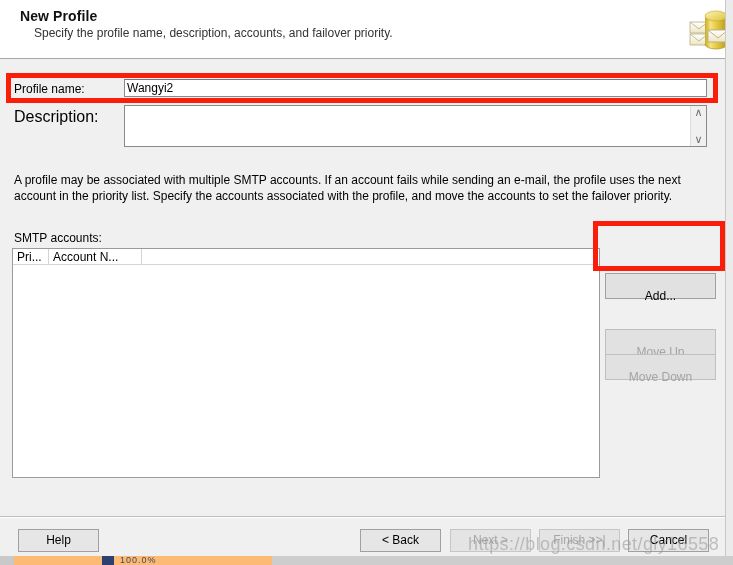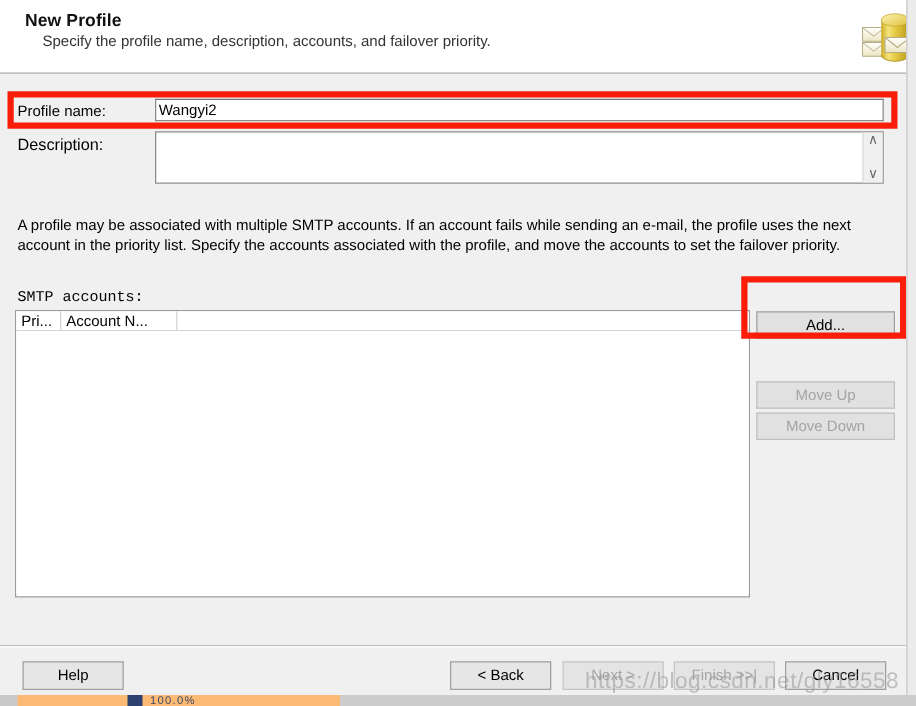--- a/index.html
+++ b/index.html
@@ -81,21 +81,21 @@
     font-size: 12px;
     color: #000;
     padding: 0 2px;
     outline: none;
   }
 
   
   #description-label {
     position: absolute;
     left: 14px; top: 108px;
-    font-size: 13px;
+    font-size: 16px;
     color: #000;
   }
   #description-box {
     position: absolute;
     left: 124px; top: 105px;
     width: 583px; height: 42px;
     box-sizing: border-box;
     border: 1px solid #8a8a8a;
     background: #ffffff;
     display: flex;
@@ -141,21 +141,20 @@
     line-height: 16px;
     color: #000;
   }
 
   
   #smtp-label {
     position: absolute;
     left: 14px; top: 231px;
     font-size: 12px;
     color: #000;
-    font-family: Liberation Mono, monospace;
   }
   #accounts-listview {
     position: absolute;
     left: 12px; top: 248px;
     width: 588px; height: 230px;
     box-sizing: border-box;
     border: 1px solid #9b9b9b;
     background: #ffffff;
   }
   #accounts-header {
@@ -187,21 +186,22 @@
     width: 111px;
     height: 22px;
     box-sizing: border-box;
     border: 1px solid #a0a0a0;
     background: #e1e1e1;
     font-family: "Liberation Sans", sans-serif;
     font-size: 12px;
     color: #000;
     text-align: center;
     line-height: 20px;
-    padding: 0;
+    padding: 12px;
+    margin-top: 24px;
   }
   .side-button.disabled {
     color: #a4a4a4;
     border-color: #bfbfbf;
     background: #e1e1e1;
   }
   #btn-add   { top: 249px; }
   #btn-remove{ top: 274px; }
   #btn-moveup{ top: 305px; }
   #btn-movedown{ top: 330px; }

